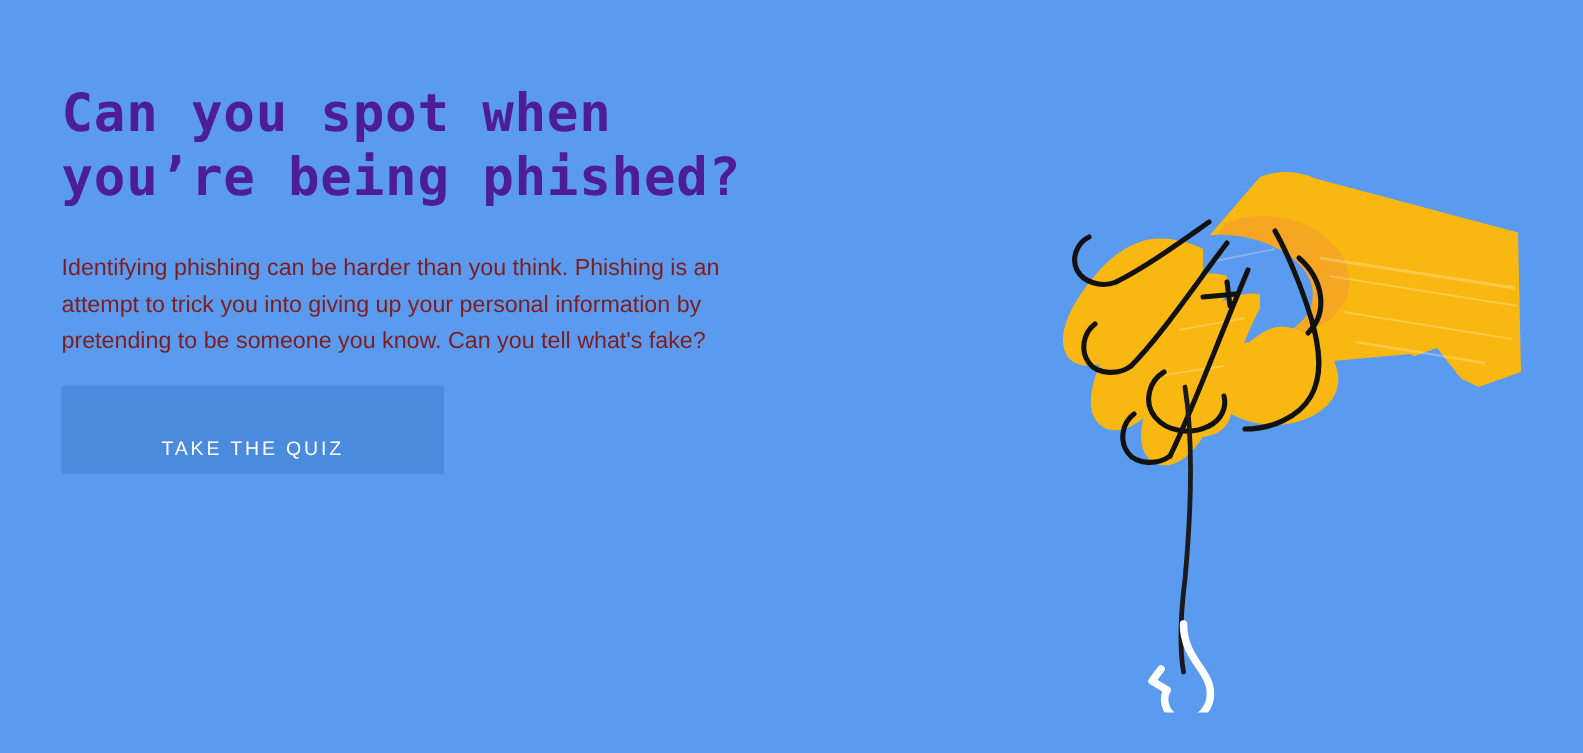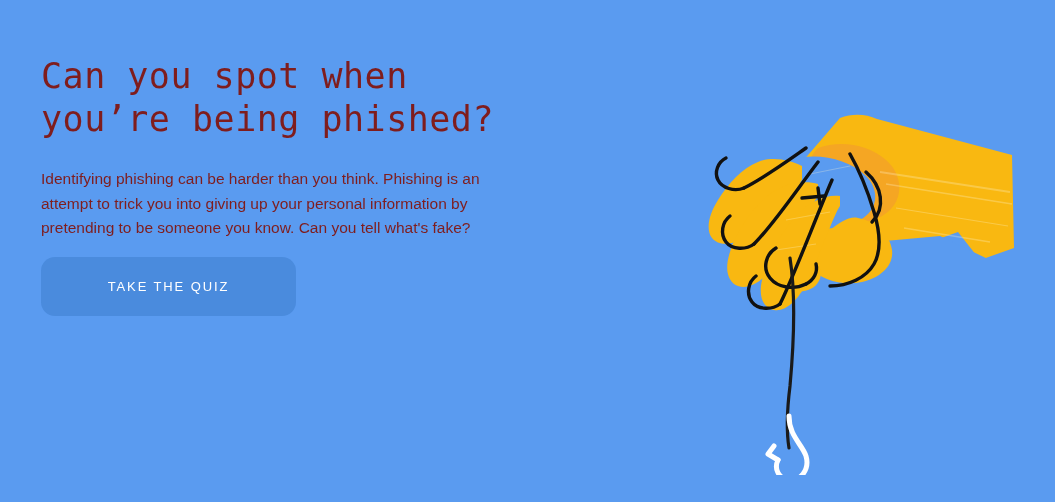--- a/index.html
+++ b/index.html
@@ -23,22 +23,22 @@
   .content {
     position: absolute;
     left: 41px;
     top: 55px;
     width: 520px;
   }
   .headline {
     font-family: "DejaVu Sans Mono", "Liberation Mono", monospace;
     font-size: 35px;
     line-height: 43px;
-    color: #7f1d1d;
-    font-weight: 400;
+    color: #4c1d95;
+    font-weight: 700;
     letter-spacing: 0.5px;
     margin: 0;
     white-space: pre-line;
   }
   .body-copy {
     margin: 0;
     padding-top: 26px;
     font-size: 15.5px;
     line-height: 24.5px;
     color: #7f1d1d;
@@ -46,28 +46,28 @@
     font-weight: 400;
   }
   .cta-button {
     position: absolute;
     left: 41px;
     top: 257px;
     width: 255px;
     height: 59px;
     background: #4a8bdd;
     border: none;
-    border-radius: 14px;
+    border-radius: 2px;
     color: #ffffff;
     font-family: "Liberation Sans", sans-serif;
     font-size: 13px;
     letter-spacing: 1.9px;
     text-align: center;
     line-height: 59px;
-    padding: 0;
+    padding: 12px;
     cursor: pointer;
     display: block;
   }
   .illustration {
     position: absolute;
     left: 690px;
     top: 100px;
     width: 345px;
     height: 375px;
   }

